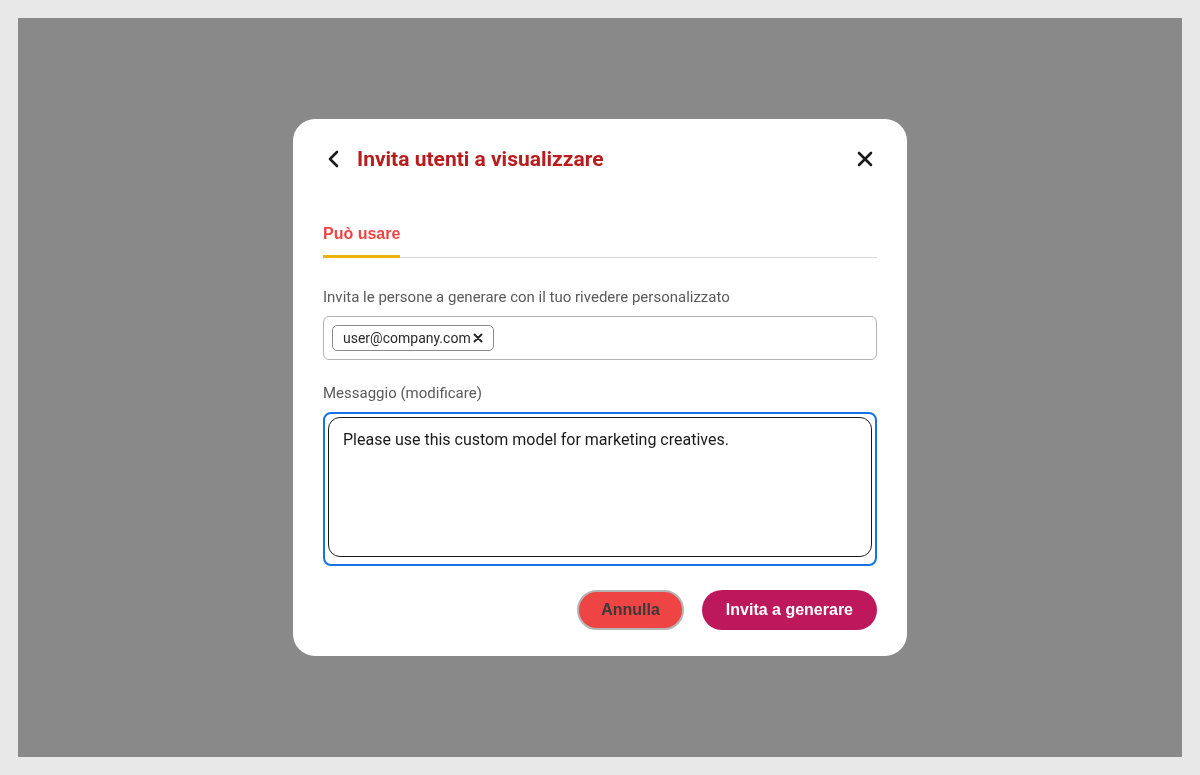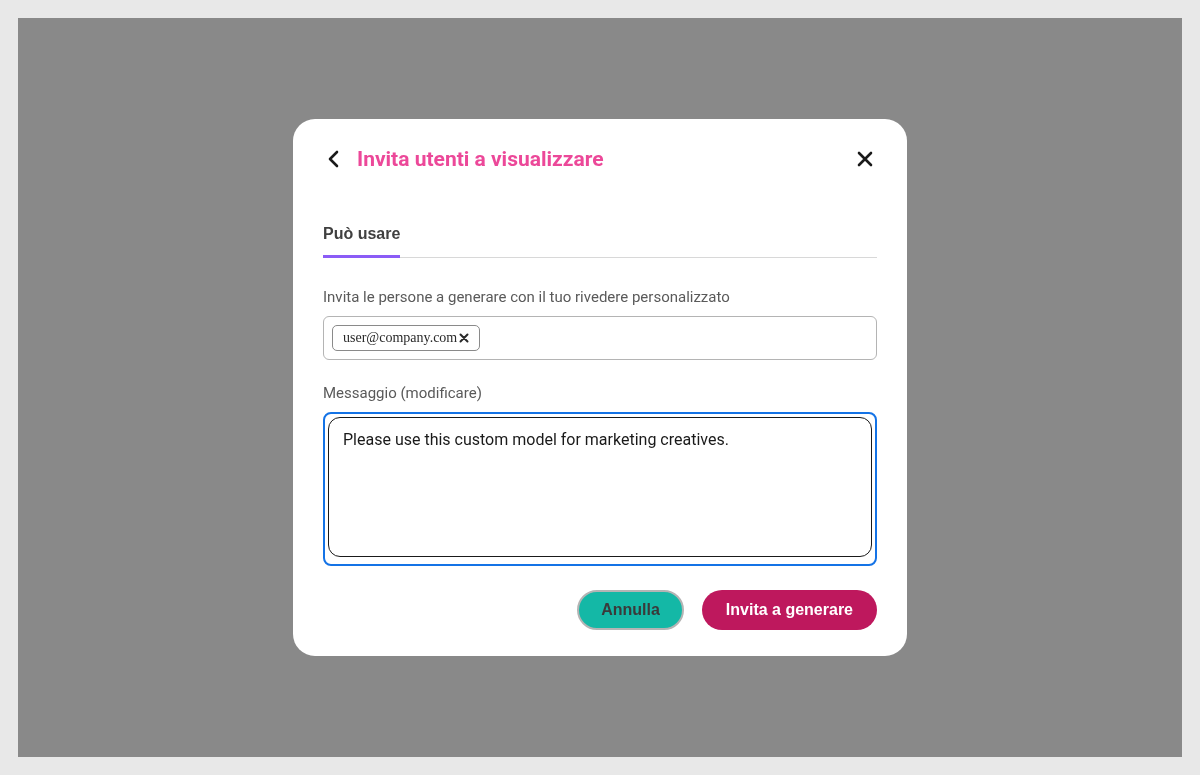--- a/index.html
+++ b/index.html
@@ -48,21 +48,21 @@
       padding: 0;
       display: flex;
       align-items: center;
       justify-content: center;
       width: 20px;
       height: 20px;
     }
     .dialog-title {
       font-size: 21px;
       font-weight: 700;
-      color: #ec4899;
+      color: #b91c1c;
     }
     .close-btn {
       background: none;
       border: none;
       cursor: pointer;
       padding: 0;
       display: flex;
       align-items: center;
       justify-content: center;
       width: 24px;
@@ -79,23 +79,23 @@
       font-size: 16px;
       color: #5a5a5a;
       background: none;
       border: none;
       cursor: pointer;
       position: relative;
       border-bottom: 3px solid transparent;
       margin-bottom: -1px;
     }
     .tab.active {
-      color: #404040;
+      color: #ef4444;
       font-weight: 700;
-      border-bottom: 3px solid #8b5cf6;
+      border-bottom: 3px solid #eab308;
     }
     .field-label {
       font-size: 15px;
       color: #5a5a5a;
       margin-bottom: 10px;
       display: block;
     }
     .email-input-wrap {
       border: 1px solid #b4b4b4;
       border-radius: 6px;
@@ -110,21 +110,20 @@
     .email-chip {
       display: inline-flex;
       align-items: center;
       border: 1px solid #8a8a8a;
       border-radius: 5px;
       padding: 4px 8px 4px 10px;
       gap: 0;
       font-size: 14px;
       color: #2a2a2a;
       background: #fff;
-      font-family: Liberation Serif, serif;
     }
     .chip-remove {
       background: none;
       border: none;
       cursor: pointer;
       padding: 0;
       display: flex;
       align-items: center;
       justify-content: center;
       width: 14px;
@@ -163,21 +162,21 @@
     }
     .btn {
       border-radius: 22px;
       padding: 9px 22px;
       font-size: 16px;
       font-weight: 700;
       cursor: pointer;
       border: 2px solid transparent;
     }
     .btn-secondary {
-      background: #14b8a6;
+      background: #ef4444;
       color: #3a3a3a;
       border: 2px solid #b4b4b4;
     }
     .btn-primary {
       background: #be185d;
       color: #ffffff;
     }
   </style>
 </head>
 <body>

